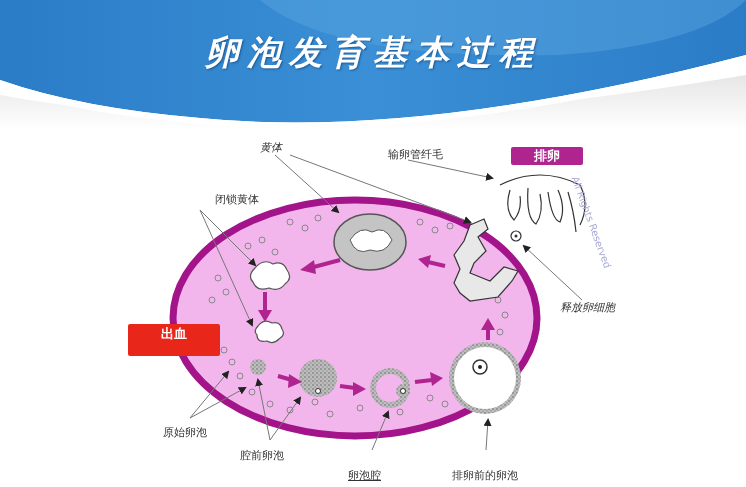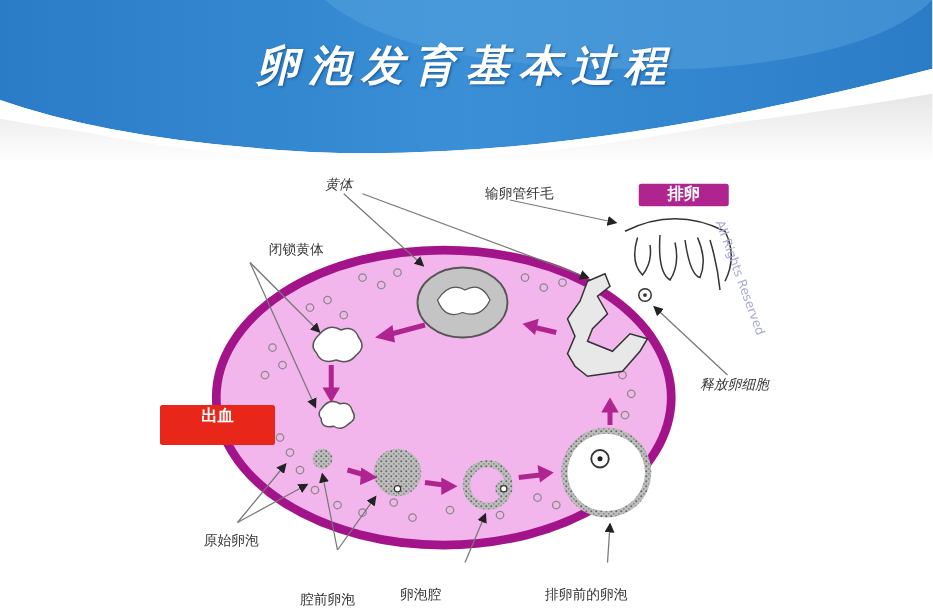--- a/index.html
+++ b/index.html
@@ -146,15 +146,15 @@
 <div class="wm" style="left:580px; top:175px; transform: rotate(70deg); transform-origin: left top;">All Rights Reserved</div>
 
 <div class="tag tag-purple">排卵</div>
 <div class="tag tag-red">出血</div>
 
 <div class="lbl" style="left:260px; top:140px;font-style:italic;">黄体</div>
 <div class="lbl" style="left:388px; top:147px;">输卵管纤毛</div>
 <div class="lbl" style="left:172px; top:192px;padding-left:43px;">闭锁黄体</div>
 <div class="lbl" style="left:560px; top:300px;font-style:italic;">释放卵细胞</div>
 <div class="lbl" style="left:163px; top:425px;">原始卵泡</div>
-<div class="lbl" style="left:240px; top:472px;text-align:center;">腔前卵泡</div>
-<div class="lbl" style="left:320px; top:468px;">卵泡腔</div>
-<div class="lbl" style="left:436px; top:468px;">排卵前的卵泡</div>
+<div class="lbl" style="left:240px; top:448px;text-align:center;">腔前卵泡</div>
+<div class="lbl" style="left:348px; top:468px;text-decoration:underline;">卵泡腔</div>
+<div class="lbl" style="left:452px; top:468px;">排卵前的卵泡</div>
 
 </body></html>

